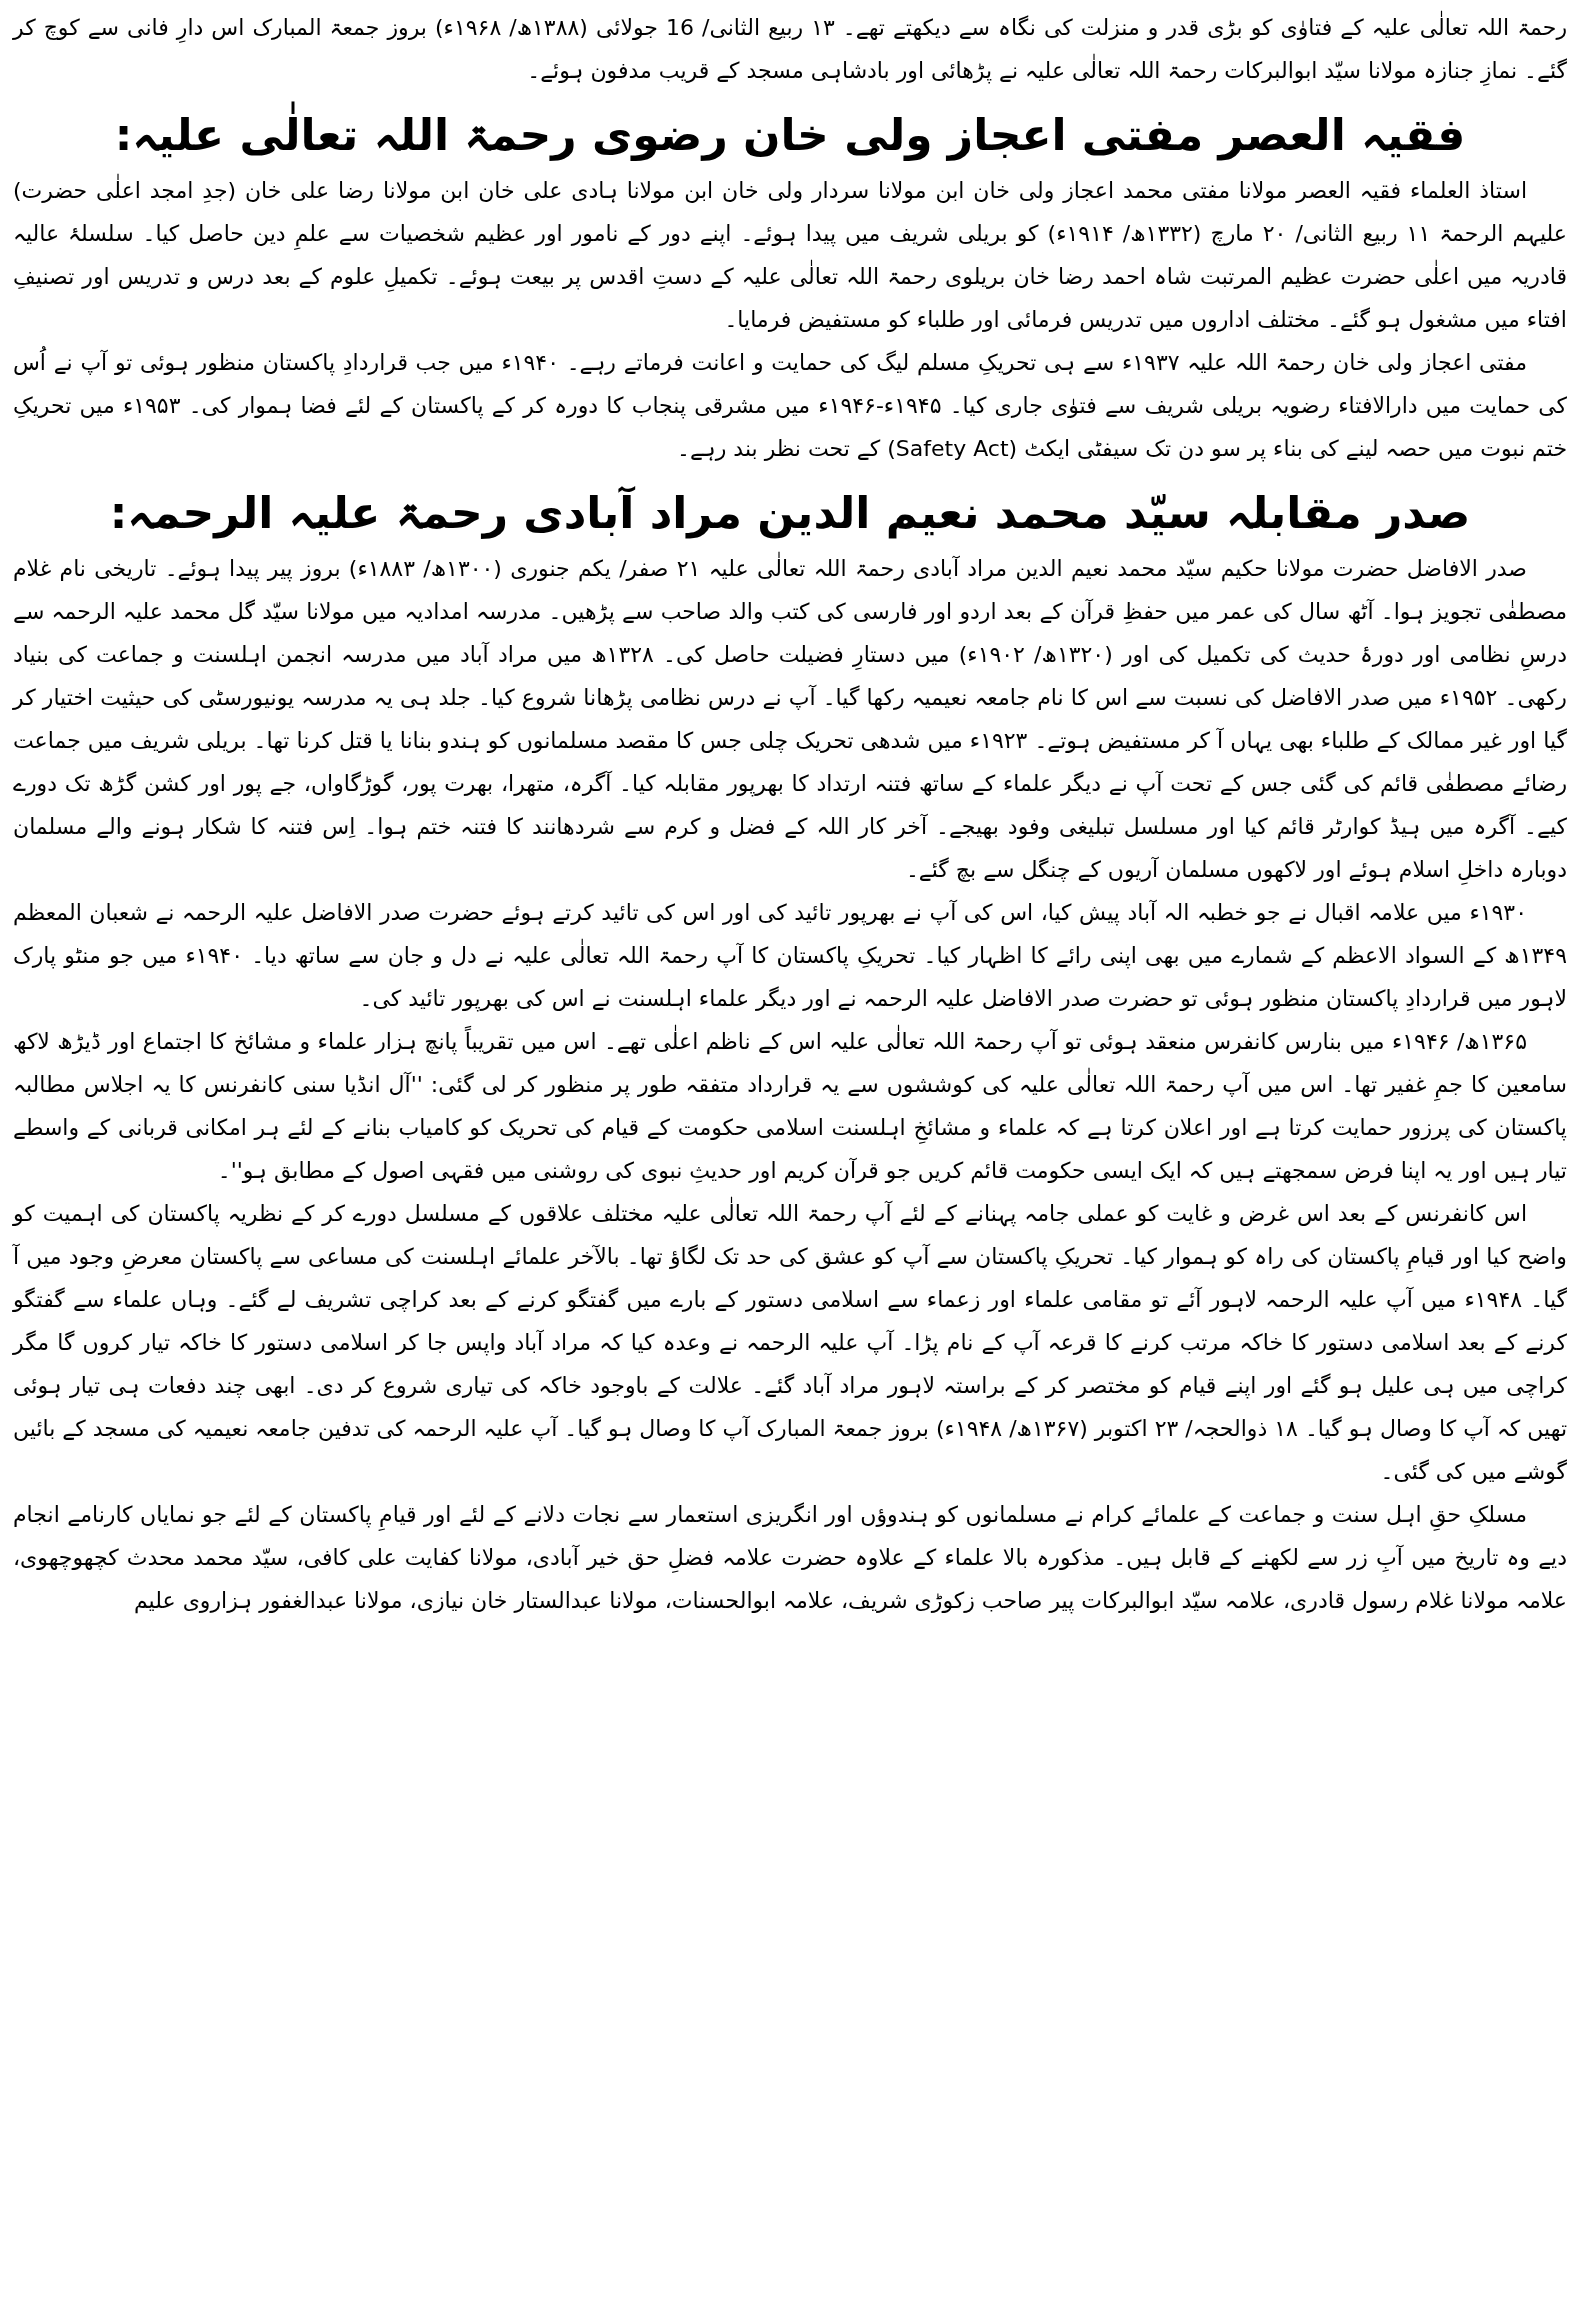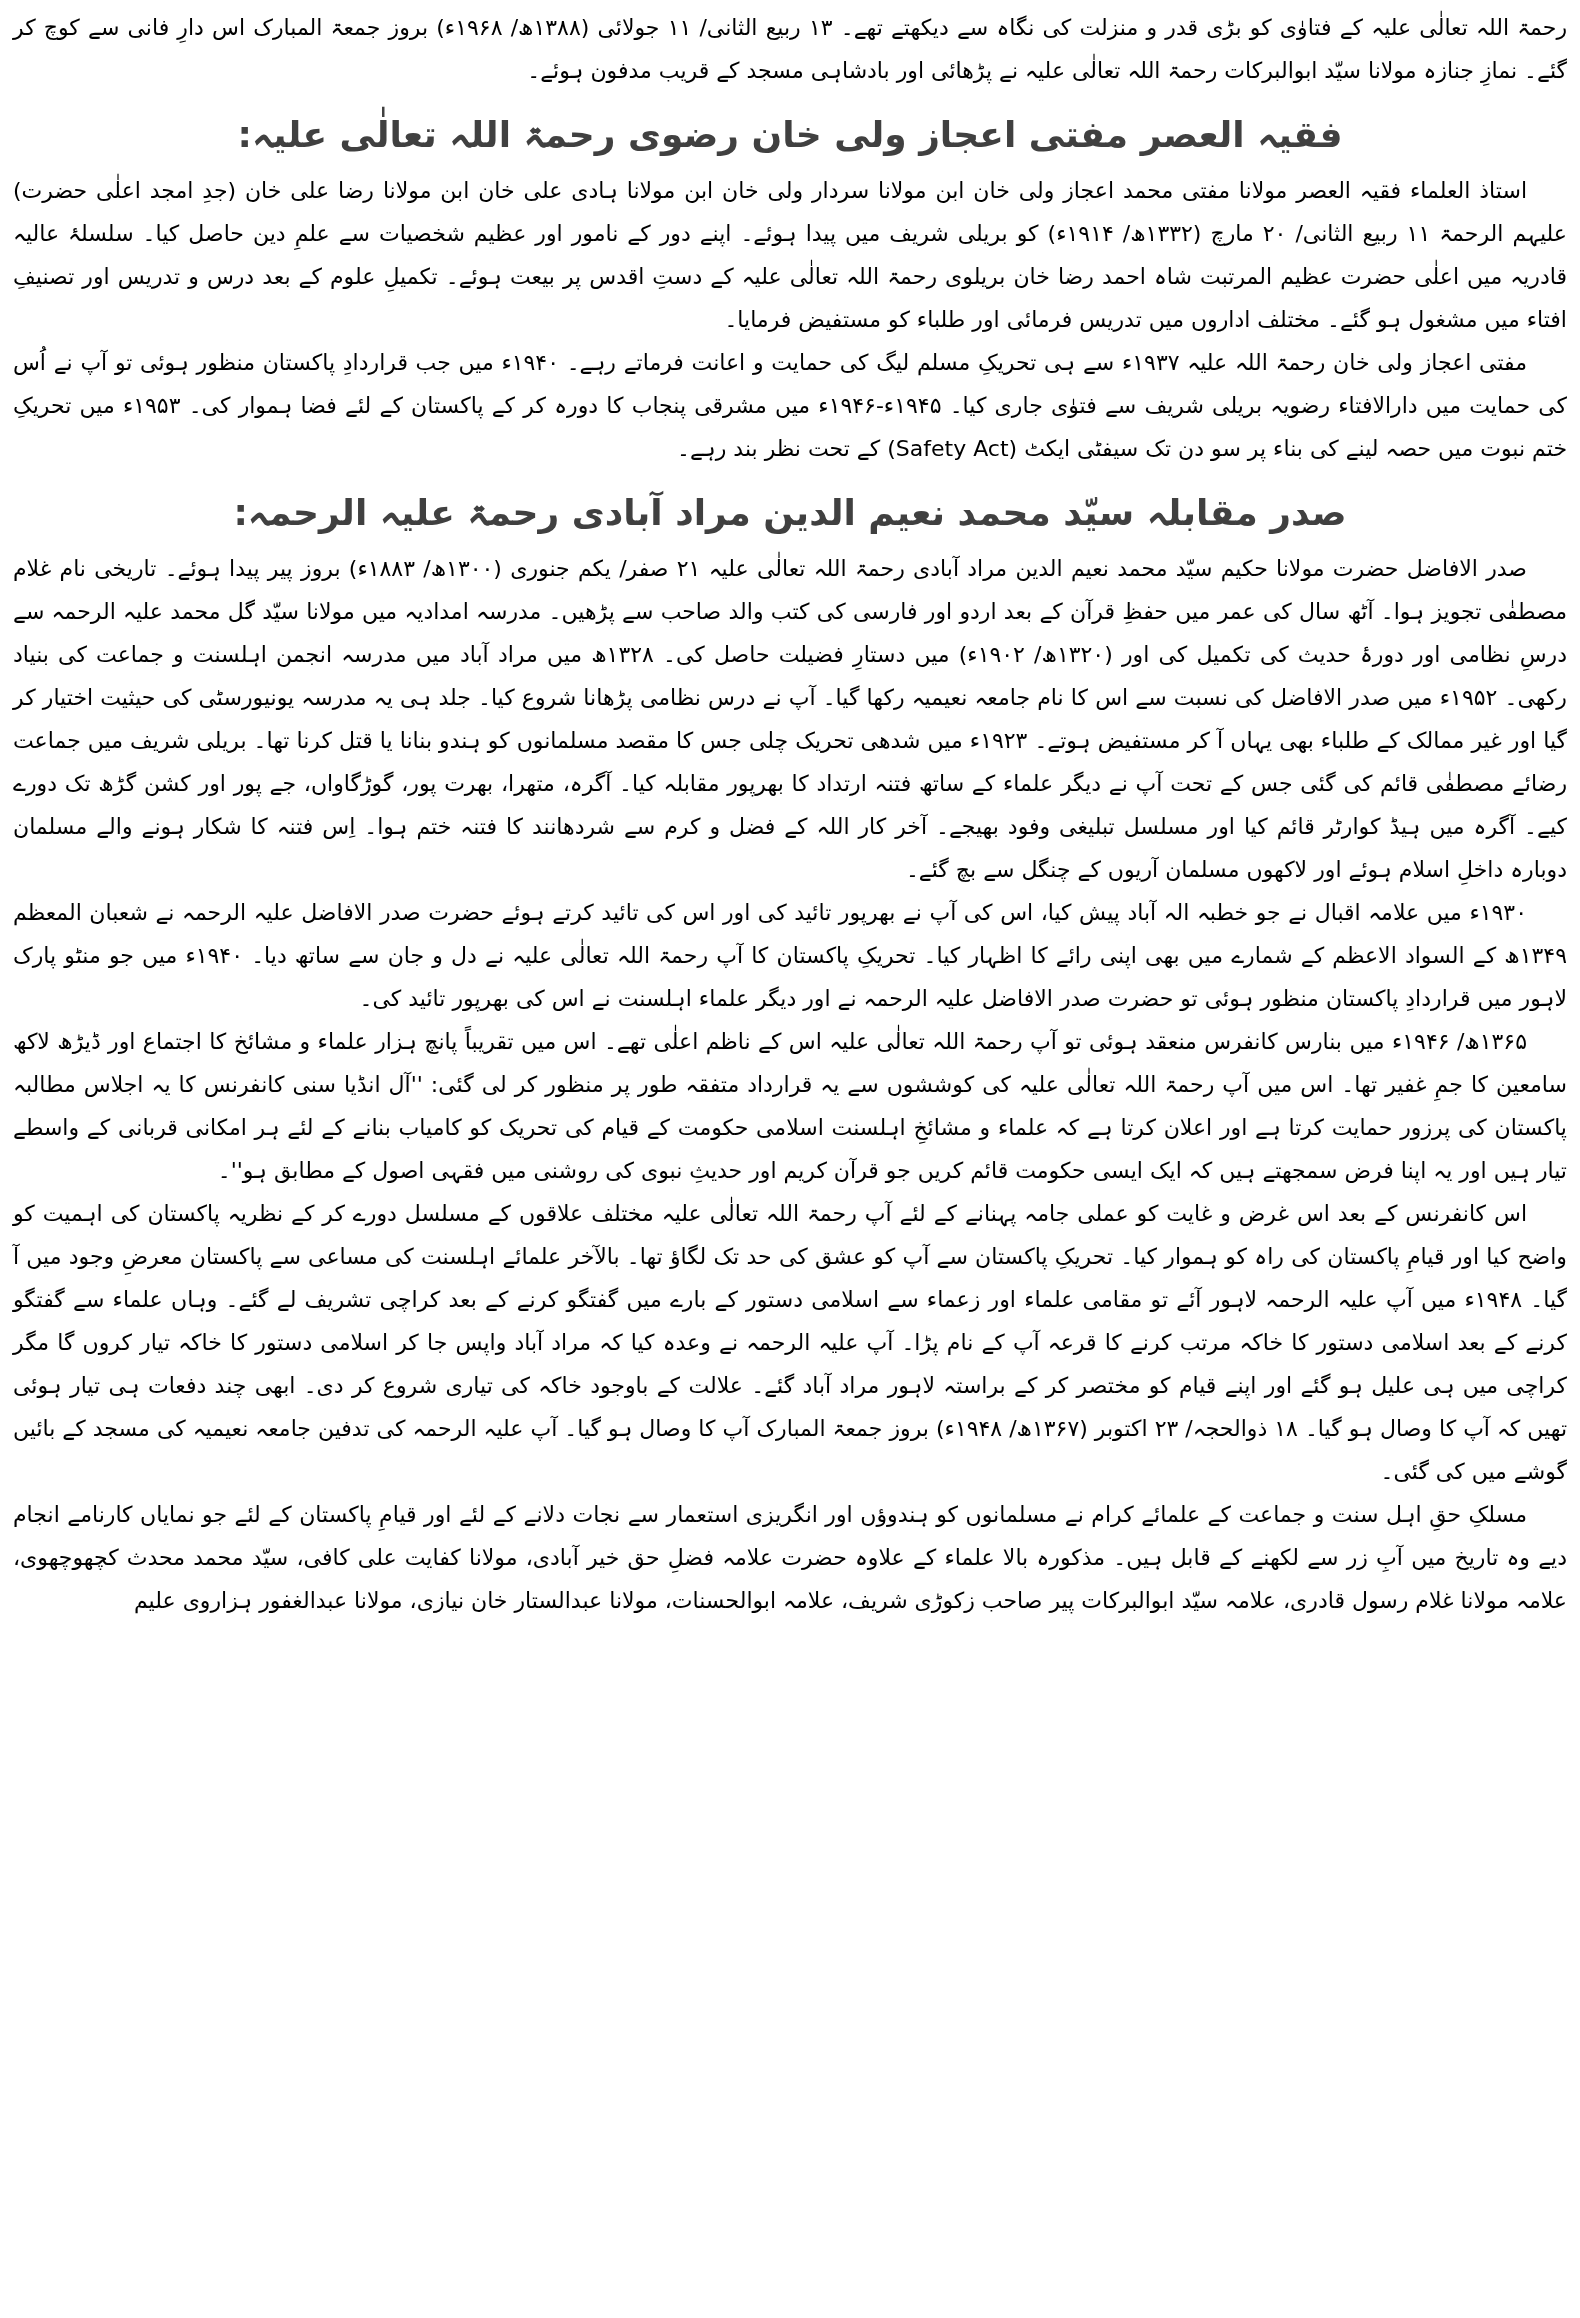--- a/index.html
+++ b/index.html
@@ -30,33 +30,33 @@
     text-indent: 40px; 
     text-align: justify;
   }
   p.para.no-indent {
     text-indent: 0;
   }
   h2.section-heading {
     margin: 19px 0 10.2px 0;
     padding: 0;
     text-align: center;
-    font-size: 36px;
+    font-size: 44px;
     line-height: 48px;
     font-weight: bold;
     text-indent: 0;
-    color: #404040;
+    color: #000000;
   }
 </style>
 </head>
 <body>
 
 <div class="page body-text">
 
-  <p class="para no-indent">رحمۃ اللہ تعالٰی علیہ کے فتاوٰی کو بڑی قدر و منزلت کی نگاہ سے دیکھتے تھے۔ ۱۳ ربیع الثانی/ ۱۱ جولائی (۱۳۸۸ھ/ ۱۹۶۸ء) بروز جمعۃ المبارک اس دارِ فانی سے کوچ کر گئے۔ نمازِ جنازہ مولانا سیّد ابوالبرکات رحمۃ اللہ تعالٰی علیہ نے پڑھائی اور بادشاہی مسجد کے قریب مدفون ہوئے۔</p>
+  <p class="para no-indent">رحمۃ اللہ تعالٰی علیہ کے فتاوٰی کو بڑی قدر و منزلت کی نگاہ سے دیکھتے تھے۔ ۱۳ ربیع الثانی/ 16 جولائی (۱۳۸۸ھ/ ۱۹۶۸ء) بروز جمعۃ المبارک اس دارِ فانی سے کوچ کر گئے۔ نمازِ جنازہ مولانا سیّد ابوالبرکات رحمۃ اللہ تعالٰی علیہ نے پڑھائی اور بادشاہی مسجد کے قریب مدفون ہوئے۔</p>
 
   <h2 class="section-heading">فقیہ العصر مفتی اعجاز ولی خان رضوی رحمۃ اللہ تعالٰی علیہ:</h2>
 
   <p class="para">استاذ العلماء فقیہ العصر مولانا مفتی محمد اعجاز ولی خان ابن مولانا سردار ولی خان ابن مولانا ہادی علی خان ابن مولانا رضا علی خان (جدِ امجد اعلٰی حضرت) علیہم الرحمۃ ۱۱ ربیع الثانی/ ۲۰ مارچ (۱۳۳۲ھ/ ۱۹۱۴ء) کو بریلی شریف میں پیدا ہوئے۔ اپنے دور کے نامور اور عظیم شخصیات سے علمِ دین حاصل کیا۔ سلسلۂ عالیہ قادریہ میں اعلٰی حضرت عظیم المرتبت شاہ احمد رضا خان بریلوی رحمۃ اللہ تعالٰی علیہ کے دستِ اقدس پر بیعت ہوئے۔ تکمیلِ علوم کے بعد درس و تدریس اور تصنیفِ افتاء میں مشغول ہو گئے۔ مختلف اداروں میں تدریس فرمائی اور طلباء کو مستفیض فرمایا۔</p>
 
   <p class="para">مفتی اعجاز ولی خان رحمۃ اللہ علیہ ۱۹۳۷ء سے ہی تحریکِ مسلم لیگ کی حمایت و اعانت فرماتے رہے۔ ۱۹۴۰ء میں جب قراردادِ پاکستان منظور ہوئی تو آپ نے اُس کی حمایت میں دارالافتاء رضویہ بریلی شریف سے فتوٰی جاری کیا۔ ۱۹۴۵ء-۱۹۴۶ء میں مشرقی پنجاب کا دورہ کر کے پاکستان کے لئے فضا ہموار کی۔ ۱۹۵۳ء میں تحریکِ ختم نبوت میں حصہ لینے کی بناء پر سو دن تک سیفٹی ایکٹ (Safety Act) کے تحت نظر بند رہے۔</p>
 
 
   <h2 class="section-heading">صدر مقابلہ سیّد محمد نعیم الدین مراد آبادی رحمۃ علیہ الرحمہ:</h2>
 

